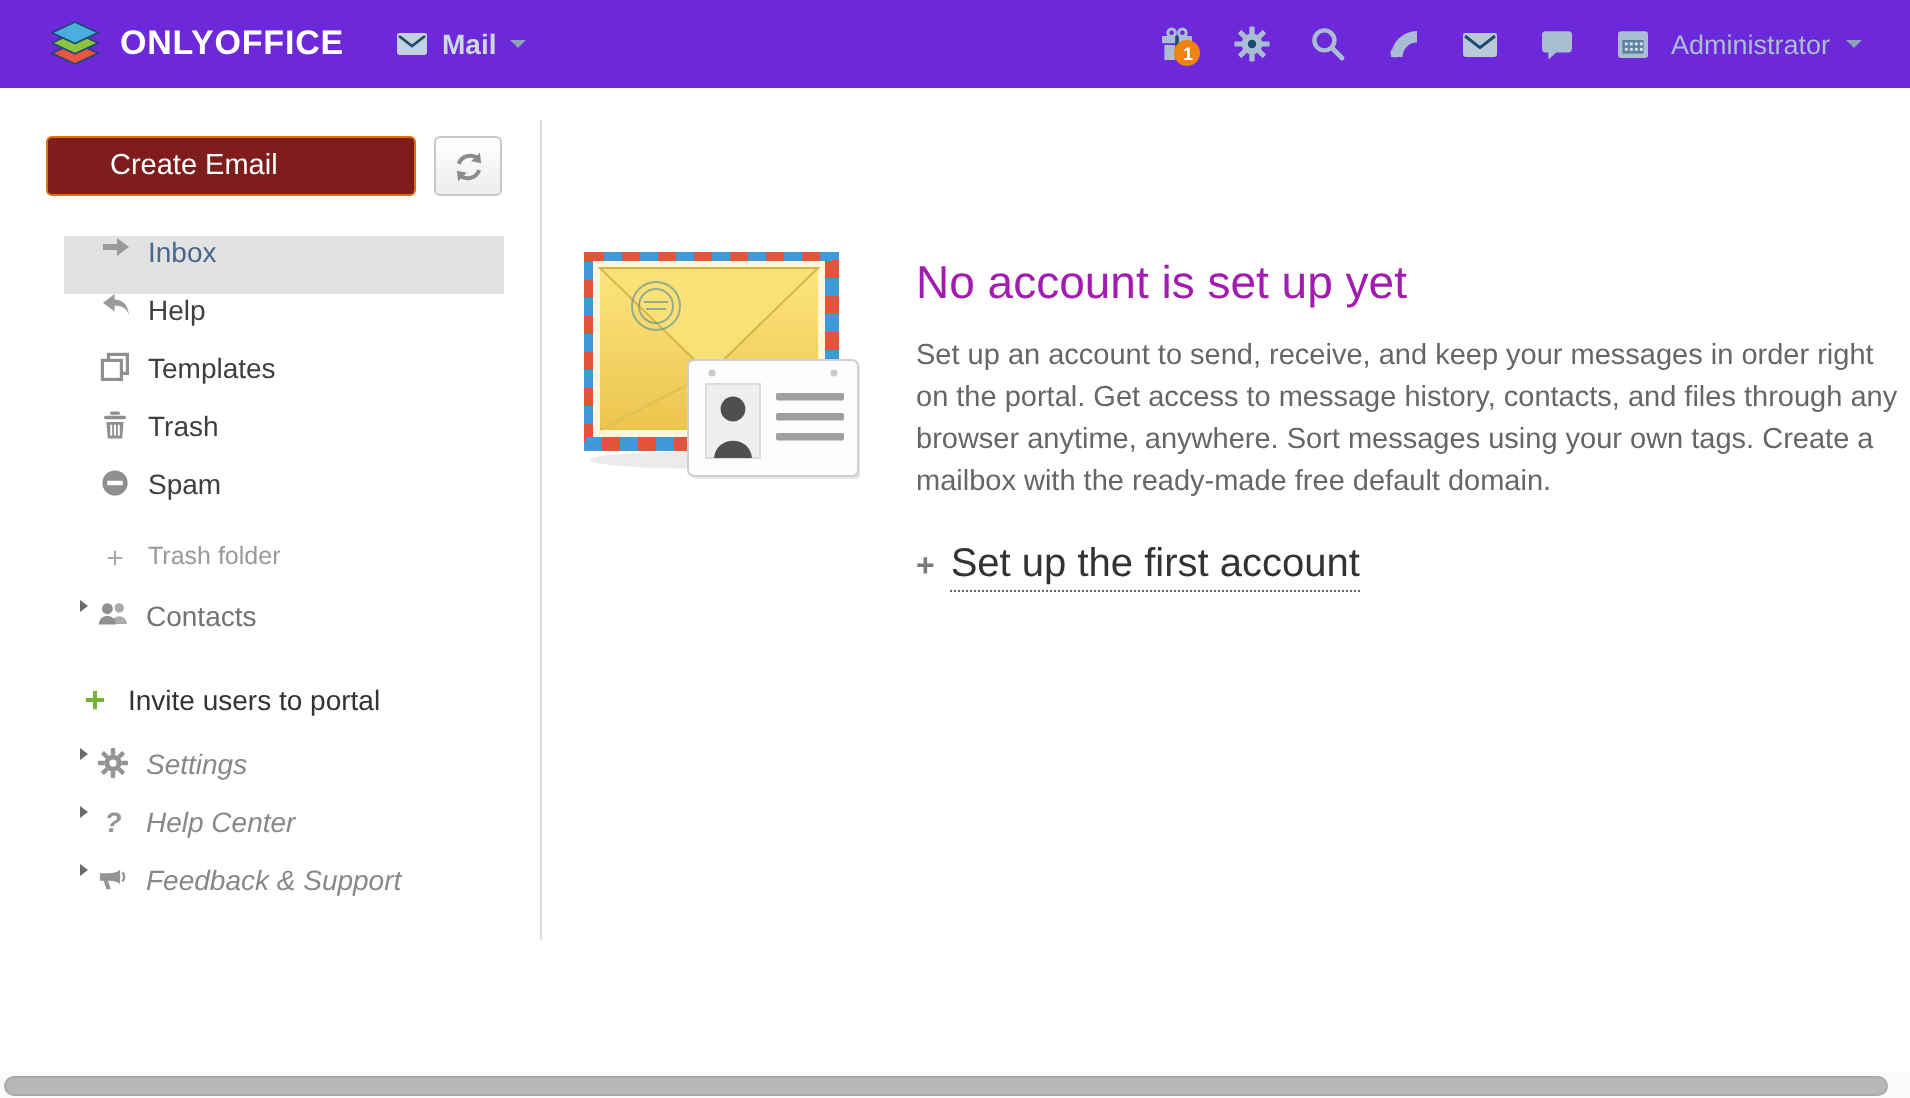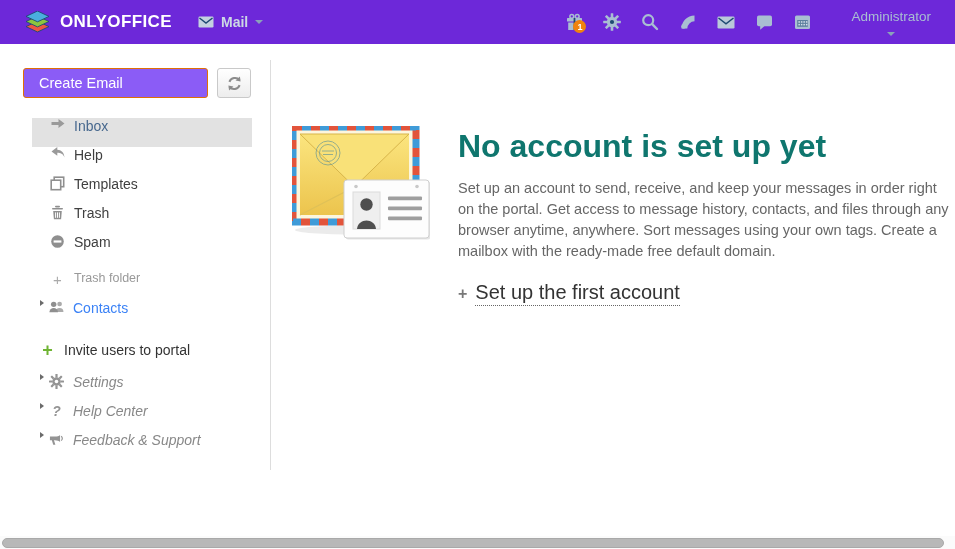--- a/index.html
+++ b/index.html
@@ -14,58 +14,58 @@
   .module { display:flex; align-items:center; gap:7px; margin-left:26px; cursor:pointer; }
   .module-label { color:#ccd8e4; font-weight:bold; font-size:14px; }
   .caret-down { width:0; height:0; border-left:4px solid transparent;
     border-right:4px solid transparent; border-top:4px solid #8aa2ba; }
   .topbar-right { margin-left:auto; display:flex; align-items:center; }
   .tb-btn { width:38px; height:30px; display:flex; align-items:center; justify-content:center;
     cursor:pointer; position:relative; }
   .badge { position:absolute; left:18px; top:13px; min-width:13px; height:13px;
     background:#f0830e; border-radius:50%; color:#fff; font-size:9px; font-weight:bold;
     display:flex; align-items:center; justify-content:center; padding:0 2px; }
-  .user-menu { display:flex; align-items:center; gap:8px; margin-left:30px; cursor:pointer;flex-direction:column; }
+  .user-menu { display:flex; align-items:center; gap:8px; cursor:pointer; }
   .user-name { color:#a9bed2; font-size:13.5px; }
 
   
   .sidebar { position:absolute; left:0; top:44px; width:270px; bottom:0; background:#fff; }
   .side-actions { display:flex; align-items:center; gap:9px; margin:24px 0 0 23px; }
-  .create-btn { width:185px; height:30px; background:#8b5cf6; border:1px solid #e06f06;
-    border-radius:3px; color:#fff; font-size:14.5px; text-align:left; padding:0 0 0 15px;
+  .create-btn { width:185px; height:30px; background:#7f1d1d; border:1px solid #e06f06;
+    border-radius:3px; color:#fff; font-size:14.5px; text-align:left; padding:0 0 0 31px;
     cursor:pointer; font-family:inherit; }
   .refresh-btn { width:34px; height:30px; background:linear-gradient(#ffffff,#ededed);
     border:1px solid #c9c9c9; border-radius:3px; cursor:pointer; display:flex;
     align-items:center; justify-content:center; }
   .nav { margin-top:20px; }
   .nav-item { height:29px; display:flex; margin:0 18px 0 32px;
     padding-left:18px; cursor:pointer; font-size:14px; color:#3f3f3f; }
   .nav-item .ic { width:15px; display:flex; justify-content:center; margin-right:9px; flex:none; }
   .nav-item.selected { background:#e2e2e2; color:#47688e; }
   .nav-item.expandable { padding-left:8px; }
   .expander { width:0; height:0; border-top:3.5px solid transparent;
     border-bottom:3.5px solid transparent; border-left:4.5px solid #6b6b6b;
     margin-right:5px; flex:none; }
   .nav-item.create-folder { font-size:12.5px; color:#999; margin-top:8px; }
   .nav-item.create-folder .plus { font-size:15px; color:#aaa; }
-  .nav-item.contacts { color:#3b82f6; }
+  .nav-item.contacts { color:#737373; }
   .invite-item { height:29px; display:flex; align-items:center; margin:6px 18px 0 22px;
     padding-left:18px; cursor:pointer; font-size:14px; color:#333; }
   .invite-item .plus { font-size:18px; font-weight:bold; color:#6fb433; width:15px;
     text-align:center; margin-right:9px; line-height:1; }
   .nav-item.dim { color:#888;font-style:italic; }
   .q-mark { font-size:14px; font-weight:bold; color:#949494; }
 
   
   .v-divider { position:absolute; left:270px; top:60px; width:1px; height:410px; background:#ddd; }
 
   
   .content { position:absolute; left:292px; top:126px; display:flex; gap:28px; }
   .text-col { width:492px; padding-top:2px; }
-  .page-title { font-size:32px; color:#0f766e; font-weight:bold; margin-bottom:13px; }
+  .page-title { font-size:23px; color:#a21caf; font-weight:normal; margin-bottom:13px; }
   .page-desc { font-size:14.5px; color:#666; line-height:21px; }
   .setup-row { margin-top:19px; display:flex; align-items:center; gap:8px; cursor:pointer; }
   .setup-row .plus { font-size:16px; font-weight:bold; color:#787878; line-height:1; }
   .setup-link { font-size:20px; color:#333; border-bottom:1px dotted #666;
     padding-bottom:1px; text-decoration:none; }
 
   
   .hscroll { position:absolute; left:0; right:0; bottom:0; height:13px; background:#fbfbfb; }
   .hscroll-thumb { position:absolute; left:2px; right:11px; top:1.5px; height:10px;
     background:#b8b8b8; border:1px solid #a9a9a9; border-radius:6px; }

